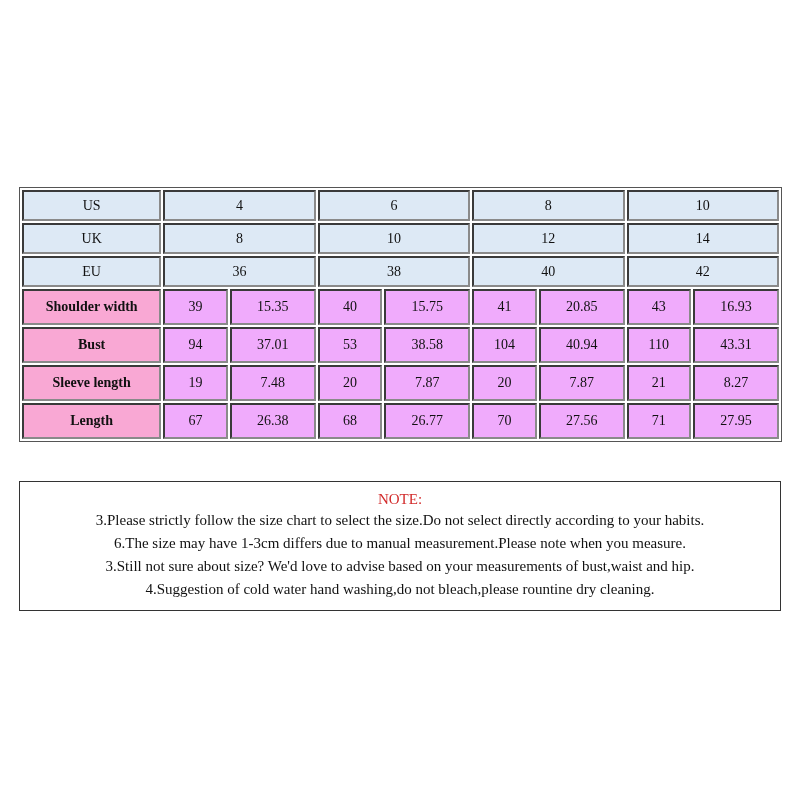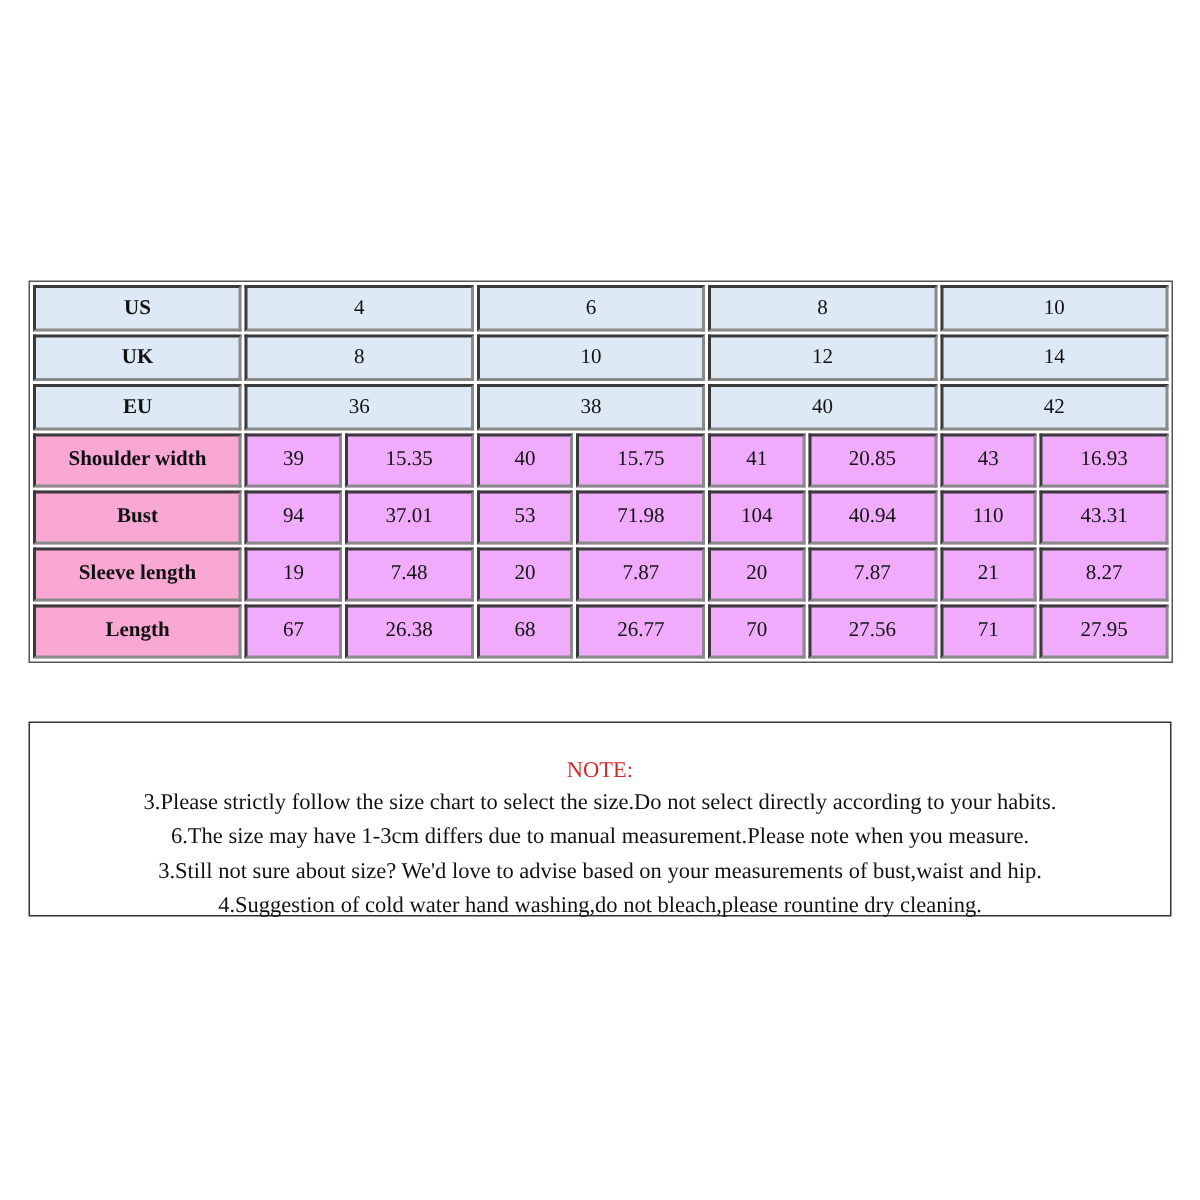--- a/index.html
+++ b/index.html
@@ -7,26 +7,26 @@
          font-family: "Liberation Serif", "DejaVu Serif", serif; color: #111; }
   .chart { position: absolute; left: 19px; top: 187px; width: 763px; }
   table.size-table { border-collapse: separate; border-spacing: 2px; width: 763px; table-layout: fixed;
          background: #ffffff; border: 1px solid #555; }
   table.size-table td { border: 2px solid #4a4a4a; border-top-color: #3a3a3a; border-left-color:#3a3a3a;
          border-right-color:#8a8a8a; border-bottom-color:#8a8a8a;
          text-align: center; font-size: 14px; padding: 0; }
   .hdr td { background: #5b8fcf; font-weight: bold; height: 29px; color: #111; }
   .hdr td.lbl { background: #5b8fcf; }
   .intl td { background: #dde9f5; height: 27px; }
-  .intl td.lbl { font-weight: bold; }
+  .intl td.lbl { font-weight: normal; }
   .meas td { background: #f0abfc; height: 32px; }
   .meas td.lbl { background: #f9a8d4; font-weight: bold; }
   .note { position: absolute; left: 19px; top: 481px; width: 760px; height: 128px;
           border: 1.5px solid #333; background: #fff; text-align: center; }
-  .note .title { color: #d22a2a; font-size: 15px; margin-top: 23px; line-height: 19px; }
+  .note .title { color: #d22a2a; font-size: 15px; margin-top: 8px; line-height: 19px; }
   .note .line { font-size: 15px; line-height: 23px; }
 </style>
 </head>
 <body>
 
 <div class="chart">
   <table class="size-table">
     <colgroup>
       <col style="width:138px">
       <col style="width:64px">
@@ -69,21 +69,21 @@
       <td>41</td>
       <td>20.85</td>
       <td>43</td>
       <td>16.93</td>
     </tr>
     <tr class="meas">
       <td class="lbl">Bust</td>
       <td>94</td>
       <td>37.01</td>
       <td>53</td>
-      <td>71.98</td>
+      <td>38.58</td>
       <td>104</td>
       <td>40.94</td>
       <td>110</td>
       <td>43.31</td>
     </tr>
     <tr class="meas">
       <td class="lbl">Sleeve length</td>
       <td>19</td>
       <td>7.48</td>
       <td>20</td>

